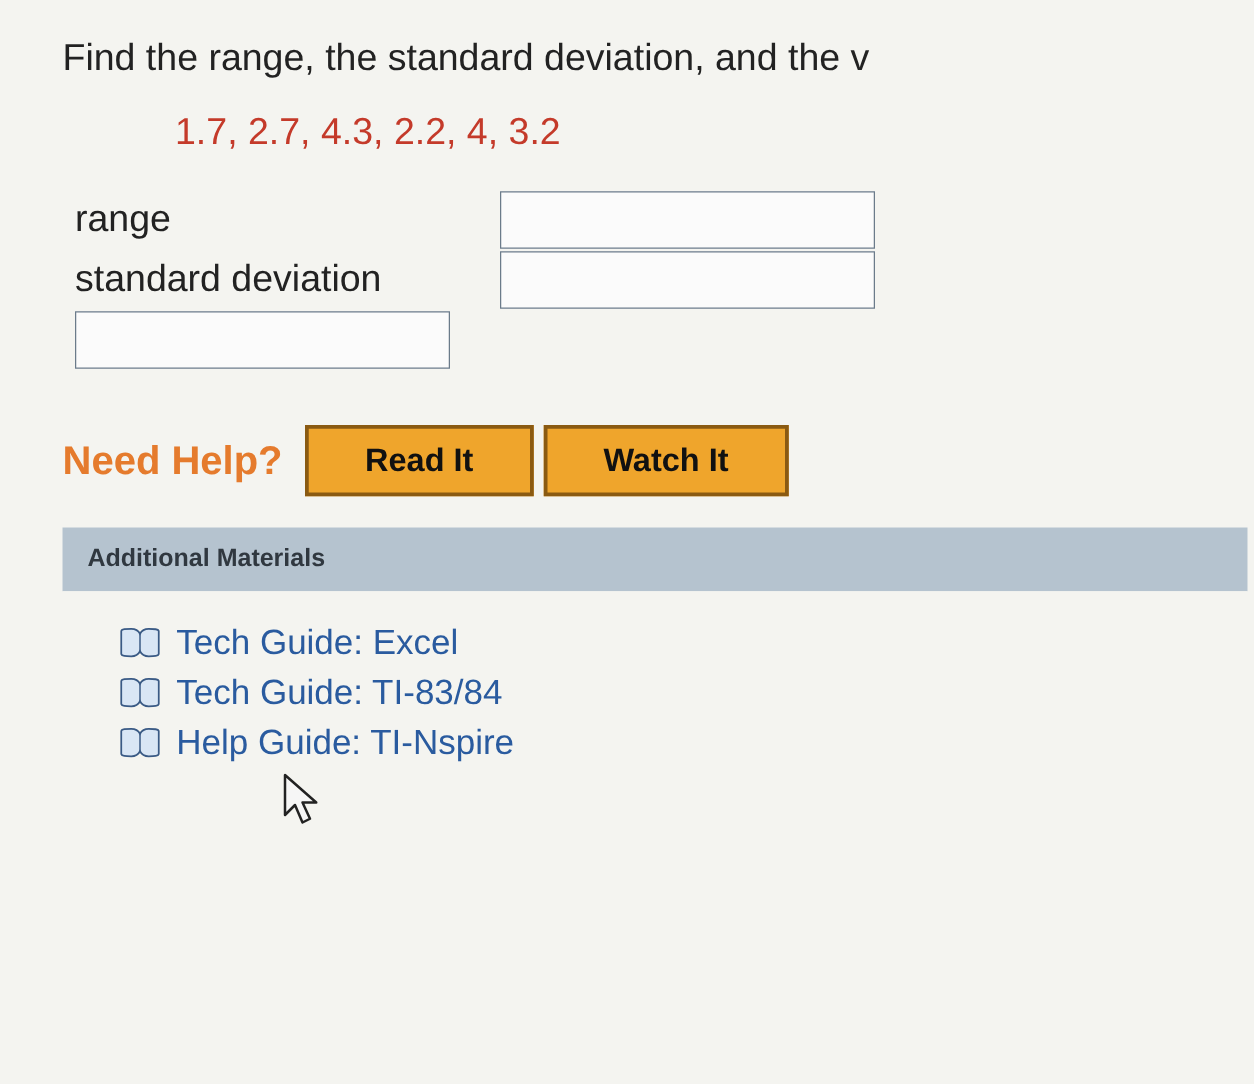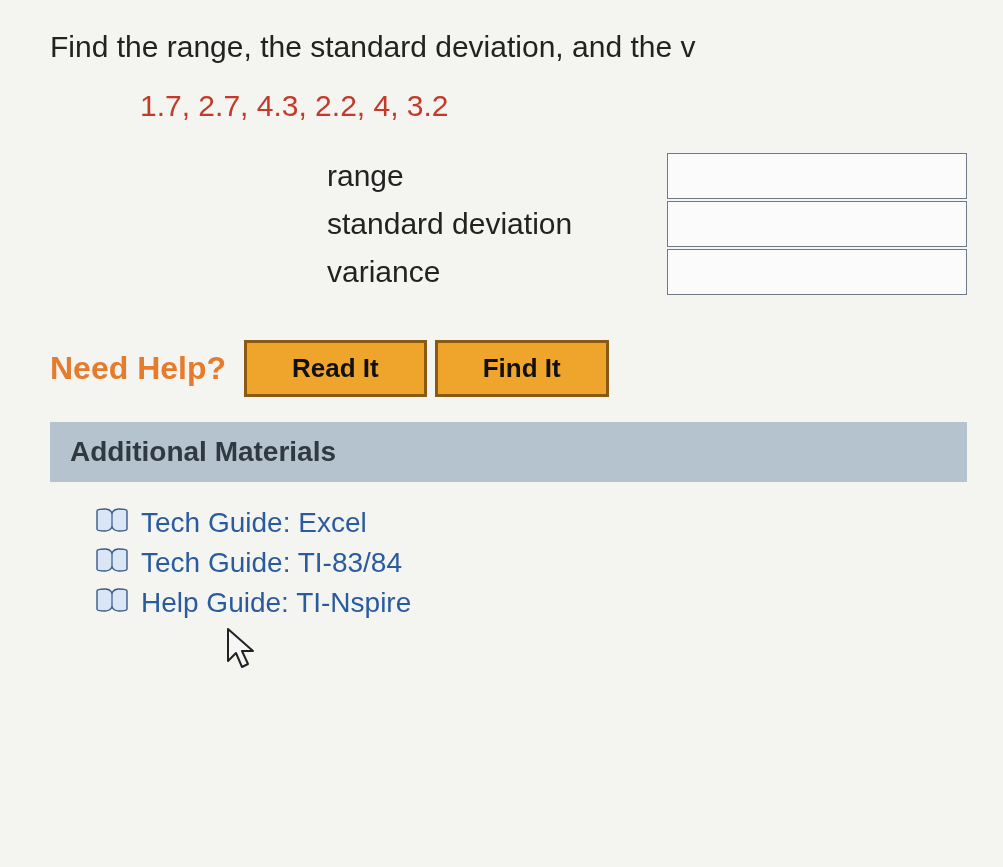--- a/index.html
+++ b/index.html
@@ -6,21 +6,21 @@
     margin: 0;
     padding: 0;
     width: 1003px;
     height: 867px;
     background: #f4f4f0;
     font-family: Verdana, Geneva, sans-serif;
     color: #222;
     overflow: hidden;
   }
   .page {
-    padding: 30px 36px 20px 50px;
+    padding: 30px 5px 20px 50px;
     box-sizing: border-box;
   }
   .prompt {
     font-size: 30px;
     color: #222;
     margin-bottom: 25px;
     white-space: nowrap;
     overflow: hidden;
   }
   .data-values {
@@ -28,21 +28,20 @@
     color: #c43a2a;
     margin: 12px 0 30px 90px;
   }
   .answer-block {
     margin-left: 10px;
   }
   .answer-row {
     display: flex;
     align-items: center;
     margin-bottom: 2px;
-    justify-content: flex-end;
   }
   .answer-label {
     font-size: 30px;
     width: 340px;
     flex: 0 0 340px;
     color: #222;
   }
   .answer-input {
     width: 300px;
     height: 46px;
@@ -70,32 +69,32 @@
     color: #111;
     font-size: 26px;
     font-weight: bold;
     padding: 10px 45px;
     cursor: pointer;
     font-family: inherit;
   }
   .materials-bar {
     background: #b5c3cf;
     color: #303840;
-    font-size: 28px;
+    font-size: 20px;
     font-weight: bold;
     padding: 14px 20px;
     margin-top: 25px;
   }
   .materials-list {
     padding: 25px 20px 20px 45px;
     background: #f4f4f0;
   }
   .material-item {
     display: flex;
-    align-items: flex-start;
+    align-items: center;
     gap: 12px;
     margin-bottom: 8px;
     cursor: pointer;
   }
   .material-item .link {
     font-size: 28px;
     color: #2a5b9f;
   }
   .book-icon {
     width: 34px;
@@ -119,29 +118,28 @@
   <div class="answer-block">
     <div class="answer-row">
       <div class="answer-label">range</div>
       <input class="answer-input" type="text" value="" style="">
     </div>
     <div class="answer-row">
       <div class="answer-label">standard deviation</div>
       <input class="answer-input" type="text" value="" style="">
     </div>
     <div class="answer-row">
-      <div class="answer-label">variance</div>
       <input class="answer-input" type="text" value="" style="">
     </div>
   </div>
 
   <div class="help-row">
     <div class="need-help">Need Help?</div>
     <button class="help-btn">Read It</button>
-    <button class="help-btn">Find It</button>
+    <button class="help-btn">Watch It</button>
   </div>
 
   <div class="materials-bar">Additional Materials</div>
 
   <div class="materials-list">
     <div class="material-item">
       <span class="book-icon">
         <svg viewBox="0 0 34 26" width="34" height="26">
           <path d="M2 4 C2 2 6 2 10 2 C14 2 16 4 17 6 C18 4 20 2 24 2 C28 2 32 2 32 4 L32 22 C32 24 28 24 24 24 C20 24 18 22 17 20 C16 22 14 24 10 24 C6 24 2 24 2 22 Z" fill="#d9e6f5" stroke="#3a5a85" stroke-width="1.4"></path>
           <line x1="17" y1="6" x2="17" y2="20" stroke="#3a5a85" stroke-width="1.2"></line>

